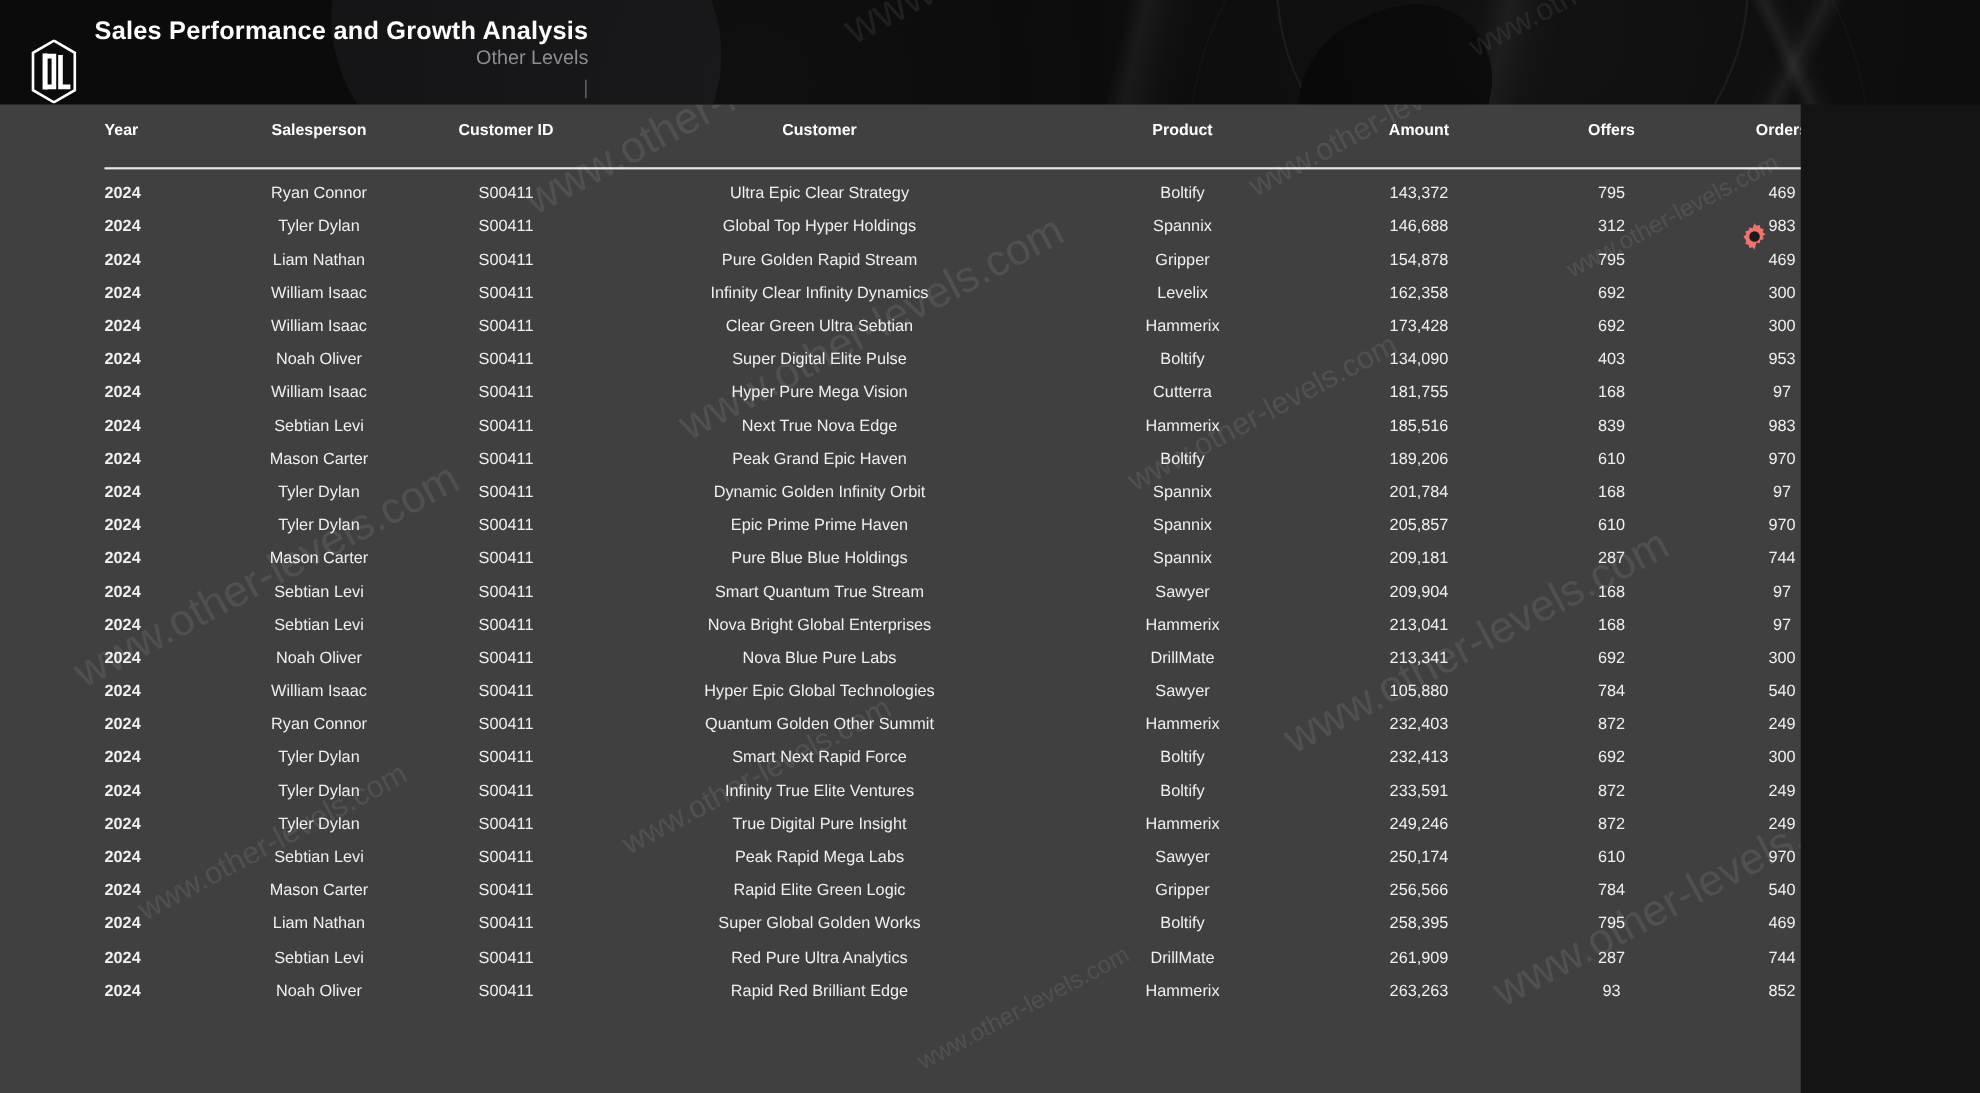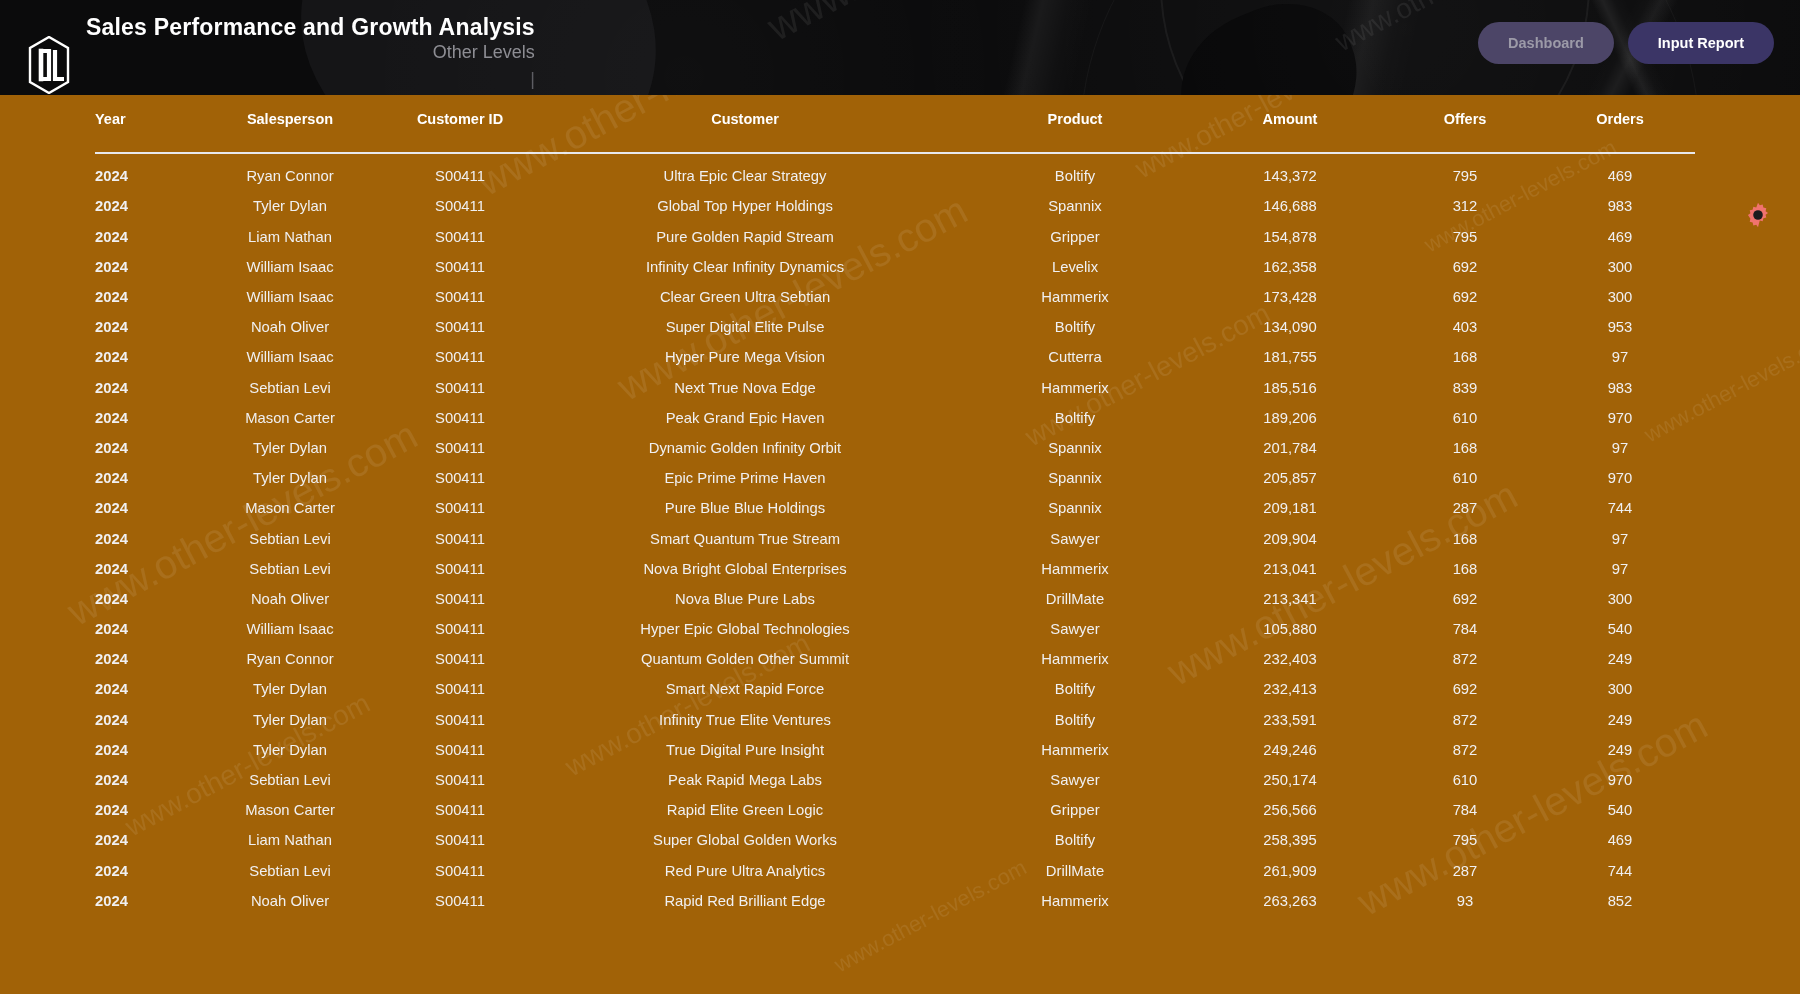--- a/index.html
+++ b/index.html
@@ -91,22 +91,22 @@
     font-size: 14.5px; font-weight: bold;
     cursor: pointer; line-height: 42px;
     white-space: nowrap;
   }
   .hbtn-dash { background: #4c4567; color: #9c9aa8; min-width: 130px; }
   .hbtn-input { background: #3b3566; color: #ffffff; min-width: 130px; }
 
   
   .board {
     position: relative;
-    width: 1800px; height: 899px;
-    background: #a16207;
+    width: 1637px; height: 899px;
+    background: #404040;
     overflow: hidden;
   }
   .gear-btn {
     position: absolute; right: 28px; top: 106px;
     width: 28px; height: 28px; cursor: pointer; z-index: 9;
   }
 
   table.grid {
     position: absolute;
     left: 95px; top: 0px;
@@ -181,24 +181,20 @@
     <div class="brand-text">
       <div class="brand-title">Sales Performance and Growth Analysis</div>
       <div class="brand-sub">
         <span>Other Levels</span>
         <span class="brand-sep">|</span>
         <span>www.other-levels.com</span>
       </div>
     </div>
   </div>
 
-  <div class="header-actions">
-    <button class="hbtn hbtn-dash">Dashboard</button>
-    <button class="hbtn hbtn-input">Input Report</button>
-  </div>
 </div>
 
 <div class="board">
 
   <span class="gear-btn">
     <svg viewBox="0 0 24 24" width="28" height="28" aria-hidden="true">
       <path fill="#f0736e" d="M12 1.6l1.5 2.1 2.5-.6.6 2.5 2.5.6-.6 2.5 2.1 1.5-2.1 1.5.6 2.5-2.5.6-.6 2.5-2.5-.6L12 22.4l-1.5-2.1-2.5.6-.6-2.5-2.5-.6.6-2.5L3.4 12l2.1-1.5-.6-2.5 2.5-.6.6-2.5 2.5.6z"></path>
       <circle cx="12" cy="12" r="4.1" fill="#1b1b1d"></circle>
     </svg>
   </span>

